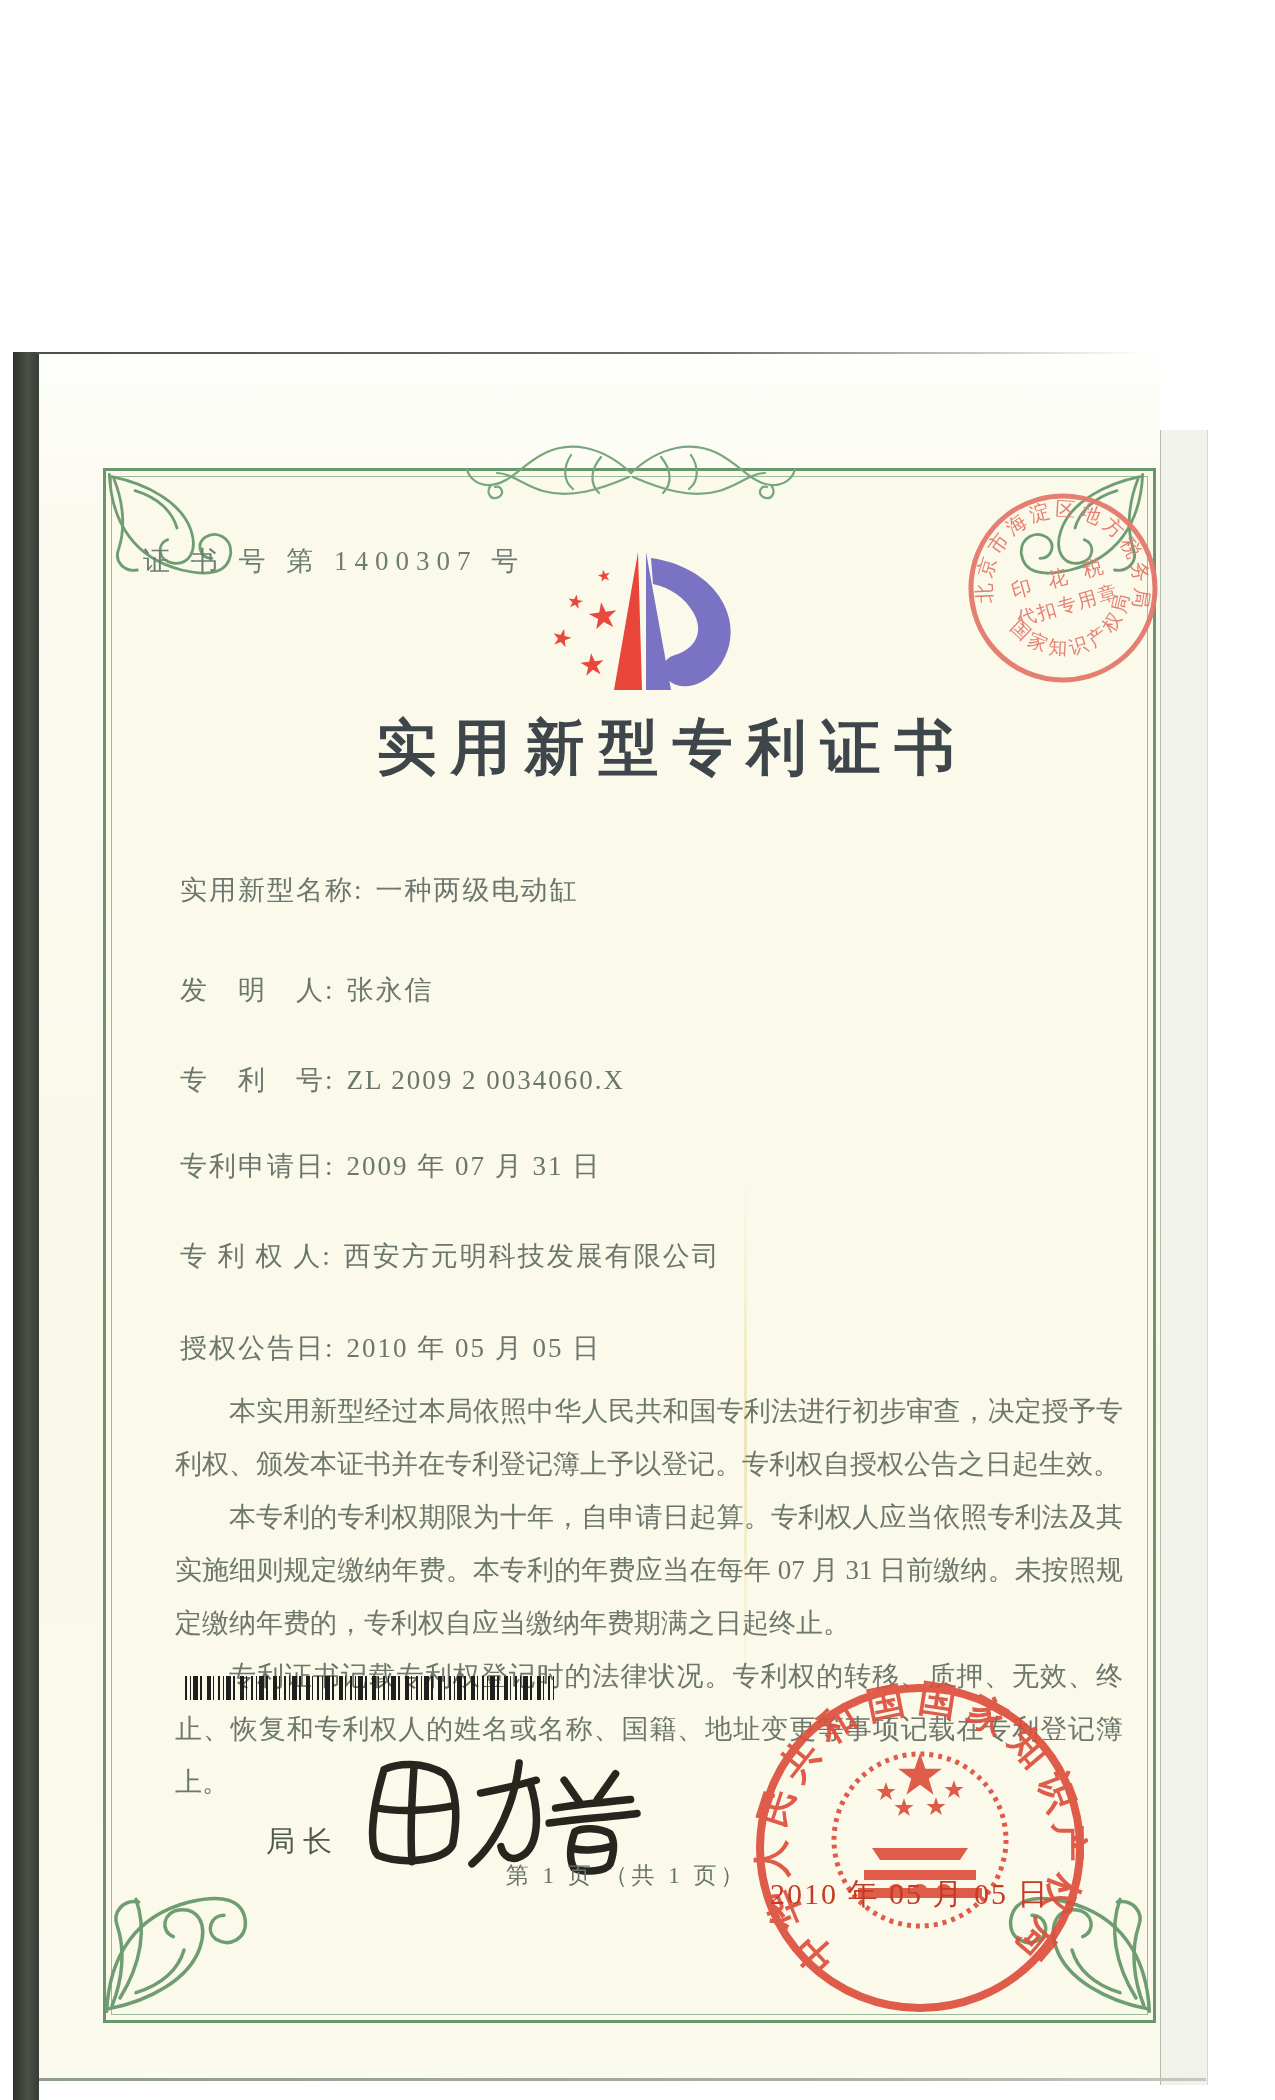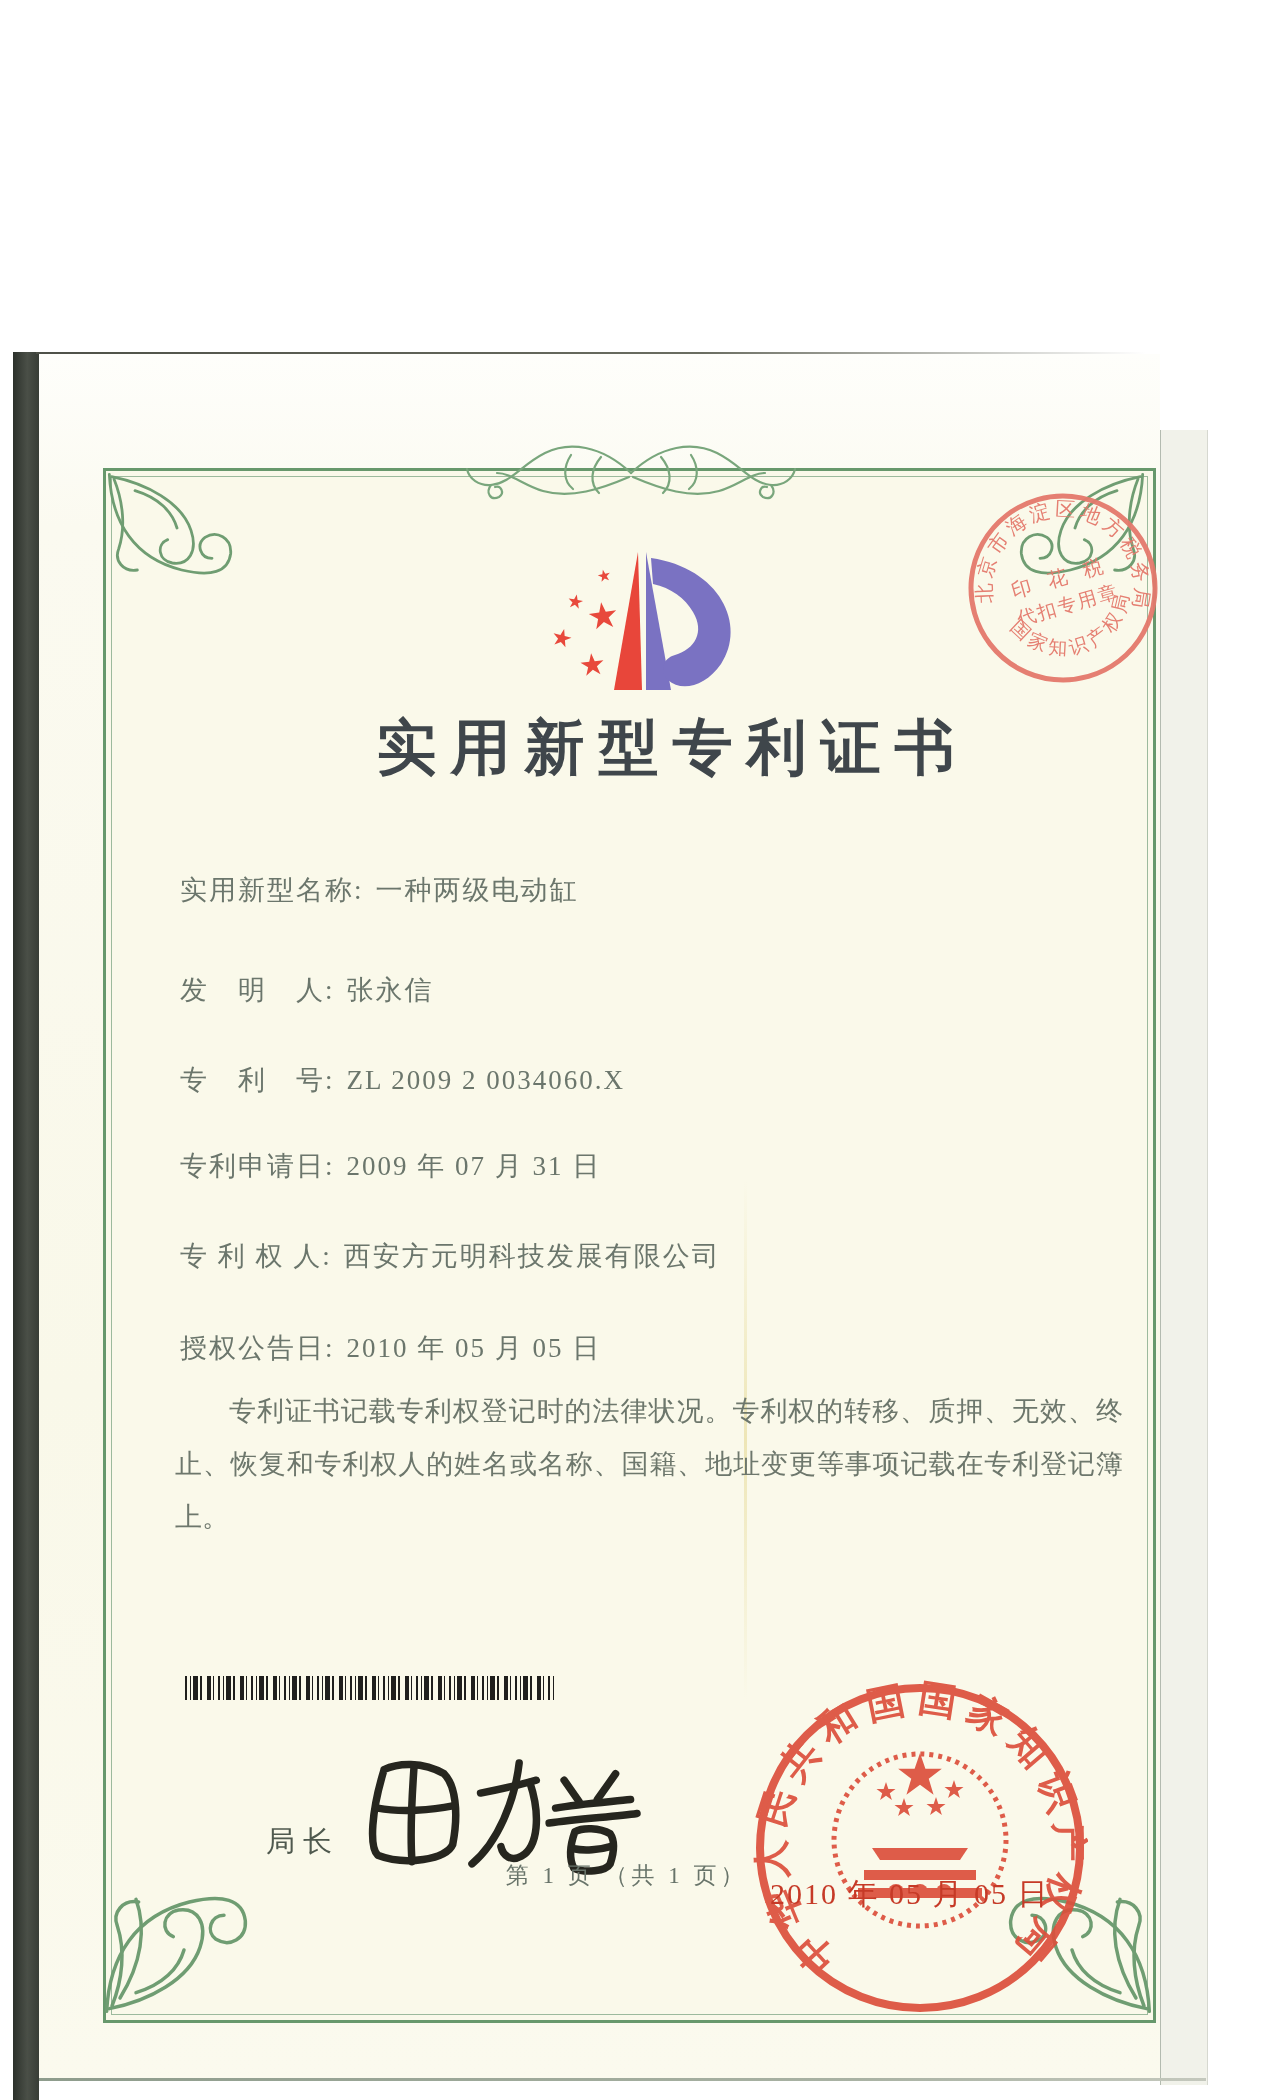--- a/index.html
+++ b/index.html
@@ -131,20 +131,21 @@
       <g transform="translate(360,0) scale(-1,1)">
         <path d="M180,48 C150,20 118,16 94,28 C70,40 60,58 40,60 C28,61 18,54 16,44"></path>
         <path d="M178,52 C150,64 120,74 92,66 C72,60 60,48 46,48"></path>
         <path d="M120,30 C112,42 112,56 122,64"></path>
         <path d="M40,60 C34,68 40,76 48,72 C54,68 50,60 44,62"></path>
         <path d="M150,32 C140,44 138,58 148,68"></path>
       </g>
     </g>
   </svg>
 
+  <div class="cert-no">证 书 号 第 1400307 号</div>
 
   <div class="logo">
     <span class="star" style="left:72px;top:28px;font-size:16px;transform:rotate(-12deg);">★</span>
     <span class="star" style="left:42px;top:52px;font-size:19px;transform:rotate(10deg);">★</span>
     <span class="star" style="left:62px;top:58px;font-size:36px;transform:rotate(-8deg);">★</span>
     <span class="star" style="left:26px;top:86px;font-size:24px;transform:rotate(14deg);">★</span>
     <span class="star" style="left:54px;top:110px;font-size:30px;transform:rotate(-6deg);">★</span>
     <svg width="250" height="180" viewBox="0 0 250 180">
       <polygon points="113,12 117,150 89,150" fill="#e8463a"></polygon>
       <polygon points="121,12 146,150 121,150" fill="#7a72c2"></polygon>
@@ -168,20 +169,22 @@
     <span class="flabel">专利申请日:</span><span class="fvalue">2009 年 07 月 31 日</span>
   </div>
   <div class="field f5">
     <span class="flabel">专 利 权 人:</span><span class="fvalue">西安方元明科技发展有限公司</span>
   </div>
   <div class="field f6">
     <span class="flabel">授权公告日:</span><span class="fvalue">2010 年 05 月 05 日</span>
   </div>
 
   <div class="body-text">
+    <p>本实用新型经过本局依照中华人民共和国专利法进行初步审查，决定授予专利权、颁发本证书并在专利登记簿上予以登记。专利权自授权公告之日起生效。</p>
+    <p>本专利的专利权期限为十年，自申请日起算。专利权人应当依照专利法及其实施细则规定缴纳年费。本专利的年费应当在每年 07 月 31 日前缴纳。未按照规定缴纳年费的，专利权自应当缴纳年费期满之日起终止。</p>
     <p>专利证书记载专利权登记时的法律状况。专利权的转移、质押、无效、终止、恢复和专利权人的姓名或名称、国籍、地址变更等事项记载在专利登记簿上。</p>
   </div>
 
   <div class="barcode"></div>
 
   <div class="director-label">局长</div>
   <svg class="signature" viewBox="0 0 280 130">
     <g fill="none" stroke="#26261f" stroke-width="7" stroke-linecap="round" stroke-linejoin="round">
       <path d="M30,16 C18,55 16,88 24,96 C50,106 88,100 94,86 C100,55 96,30 86,20 C66,8 42,10 30,16"></path>
       <path d="M24,52 C45,56 75,54 94,50"></path>

